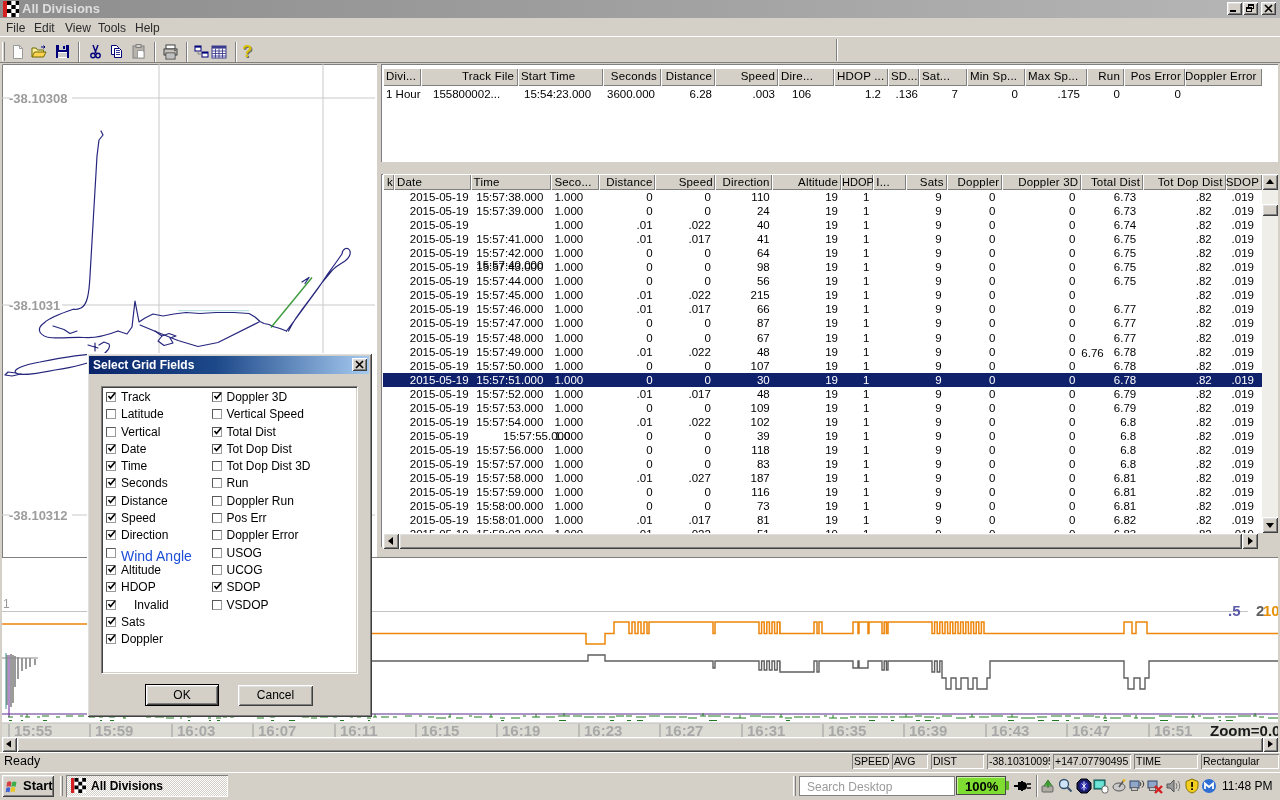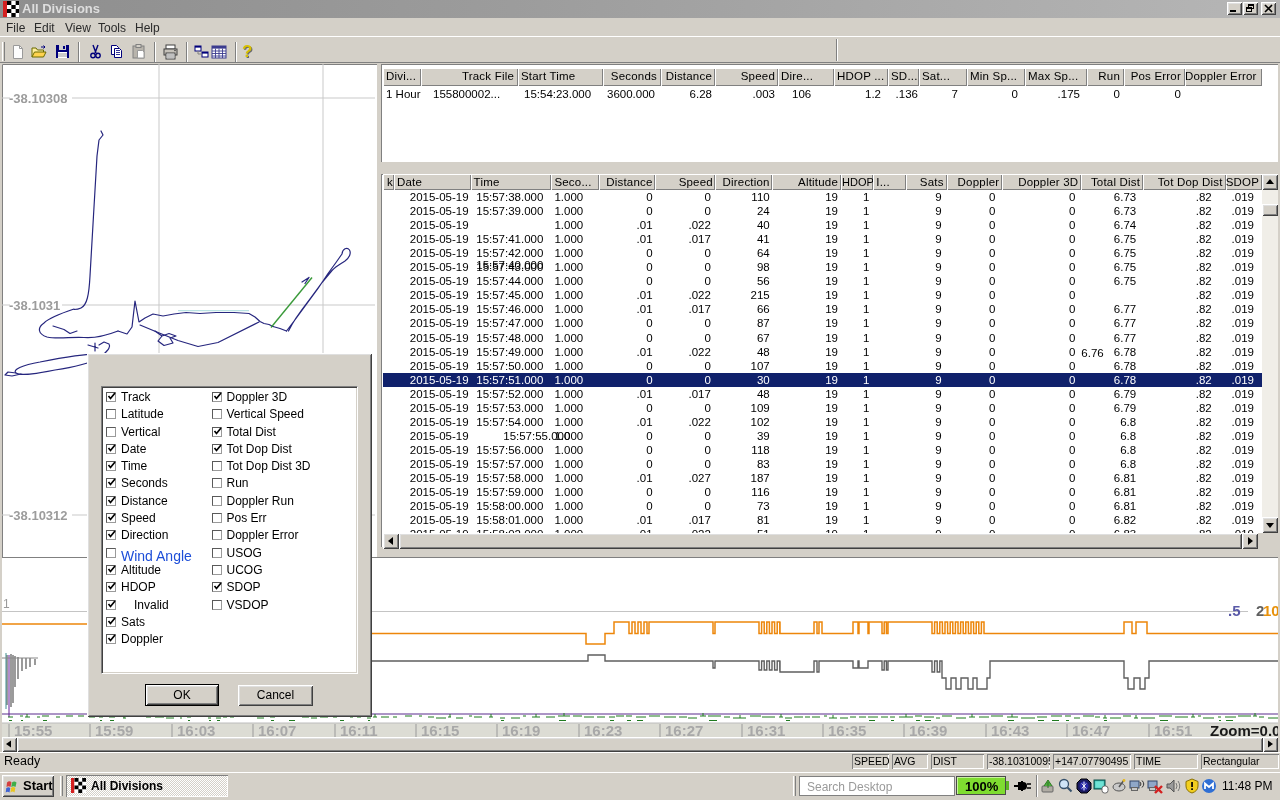--- a/index.html
+++ b/index.html
@@ -758,20 +758,28 @@
     <path d="M8,1 L14,3.5 V8 q0,5 -6,7 q-6,-2 -6,-7 V3.5 Z" fill="#f2cf1f" stroke="#8a7000"></path>
     <rect x="7.2" y="4" width="1.7" height="5" fill="#000"></rect>
     <rect x="7.2" y="10.3" width="1.7" height="1.7" fill="#000"></rect>
   </svg>
 <svg class="trayicon" style="left:1201px;" width="16" height="16">
     <circle cx="8" cy="8" r="7" fill="#2f6fd4"></circle>
     <path d="M4,11 V5.5 L8,9 L12,5.5 V11" stroke="#fff" stroke-width="1.8" fill="none"></path>
   </svg>
 <span class="abs" style="left:1222px;top:779px;font-size:12px;color:#000;">11:48 PM</span>
 <div class="abs raised" style="left:87px;top:353px;width:285px;height:364px;background:#d4d0c8;z-index:50;">
+    <div class="abs" style="left:2px;top:3px;width:280px;height:18px;background:linear-gradient(90deg,#0a246a 0%,#1c4889 45%,#a6caf0 100%);">
+      <span class="abs" style="left:4px;top:2px;font-size:12px;font-weight:bold;color:#fff;">Select Grid Fields</span>
+      <div class="abs raised" style="left:263px;top:2px;width:15px;height:13px;">
+        <svg class="abs" style="left:3px;top:2px;" width="9" height="9">
+          <path d="M1,1 L8,8 M8,1 L1,8" stroke="#000" stroke-width="1.6"></path>
+        </svg>
+      </div>
+    </div>
     <div class="abs" style="left:14px;top:33px;width:257px;height:288px;background:#fff;border-style:solid;border-width:1px;border-color:#808080 #fff #fff #808080;box-shadow: inset 1px 1px 0 #404040, inset -1px -1px 0 #d4d0c8;"></div>
     <div class="abs" style="left:19px;top:39px;width:10px;height:10px;background:#fff;border-style:solid;border-width:1px;border-color:#5a5a5a #9a9a9a #9a9a9a #5a5a5a;">
       <svg class="abs" style="left:0px;top:-1px;" width="10" height="10">
         <path d="M1.5,4 L3.5,6.5 L8,1" stroke="#000" stroke-width="1.7" fill="none"></path>
       </svg>
     </div>
     <span class="abs" style="left:34px;top:37px;font-size:12px;color:#000;">Track</span>
     <div class="abs" style="left:19px;top:56px;width:10px;height:10px;background:#fff;border-style:solid;border-width:1px;border-color:#5a5a5a #9a9a9a #9a9a9a #5a5a5a;"></div>
     <span class="abs" style="left:34px;top:54px;font-size:12px;color:#000;">Latitude</span>
     <div class="abs" style="left:19px;top:74px;width:10px;height:10px;background:#fff;border-style:solid;border-width:1px;border-color:#5a5a5a #9a9a9a #9a9a9a #5a5a5a;"></div>

